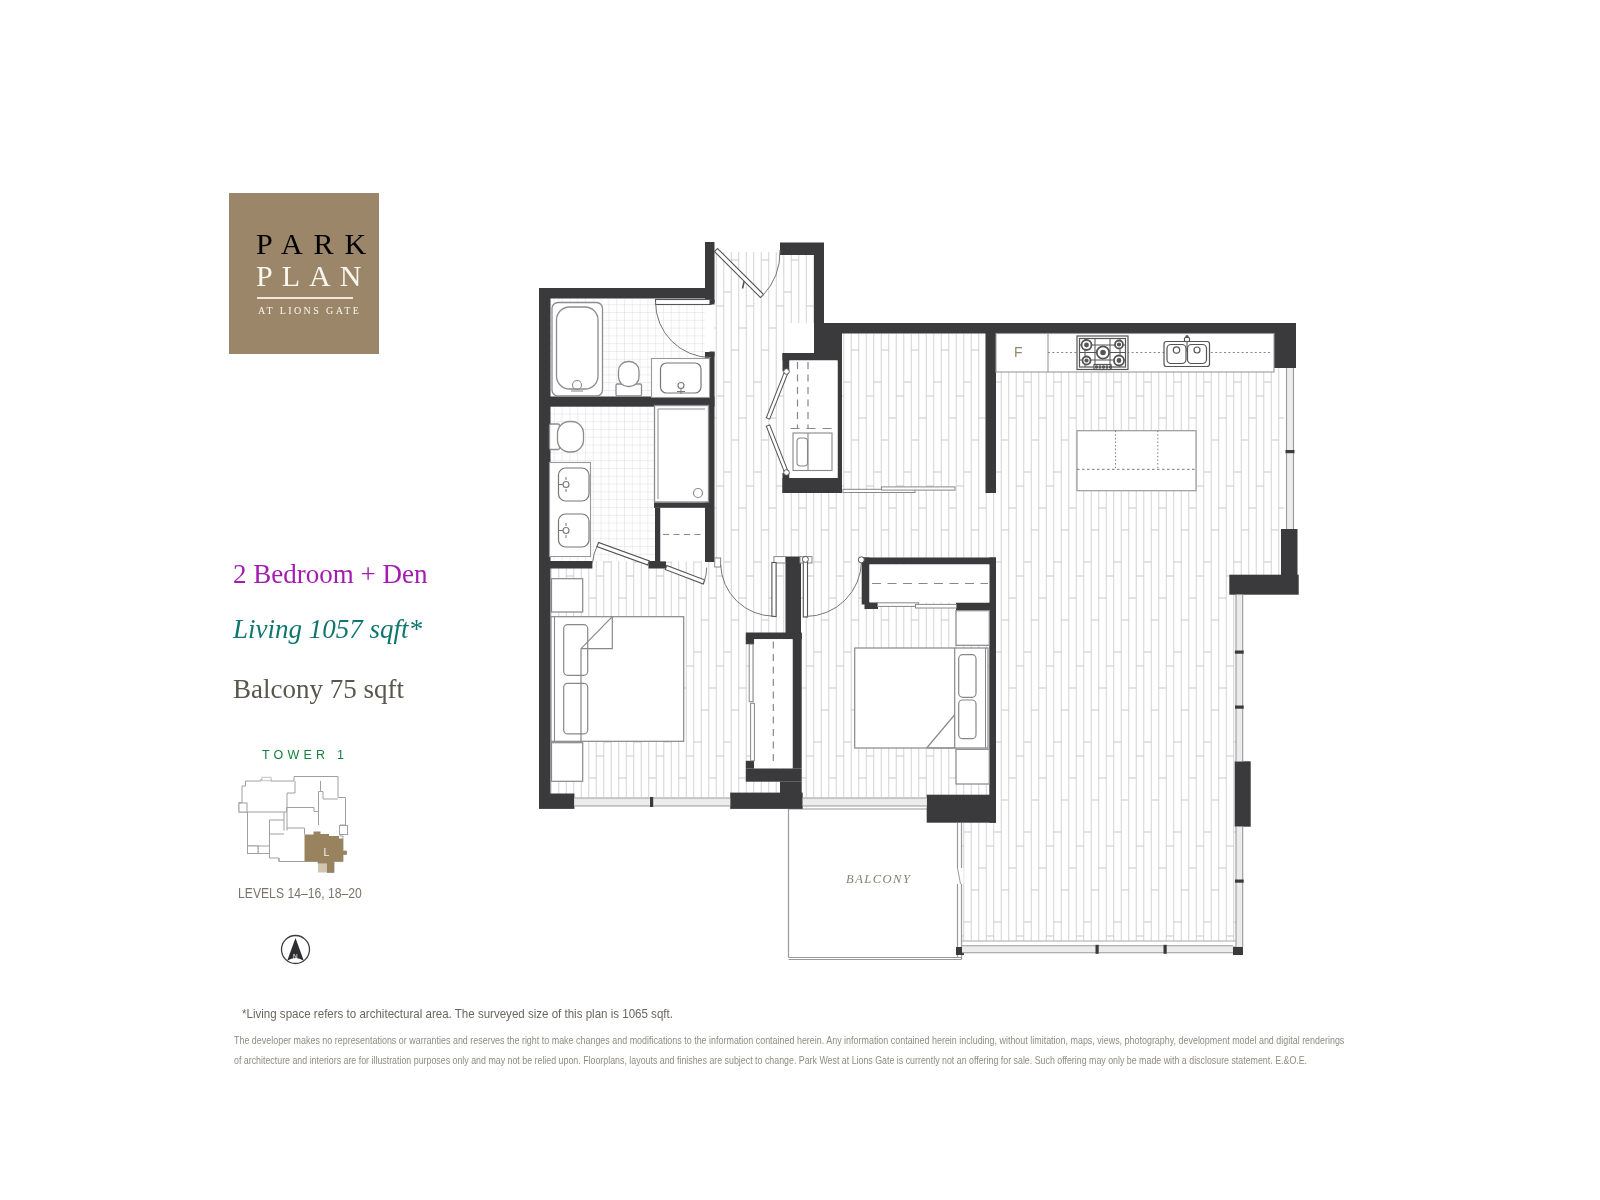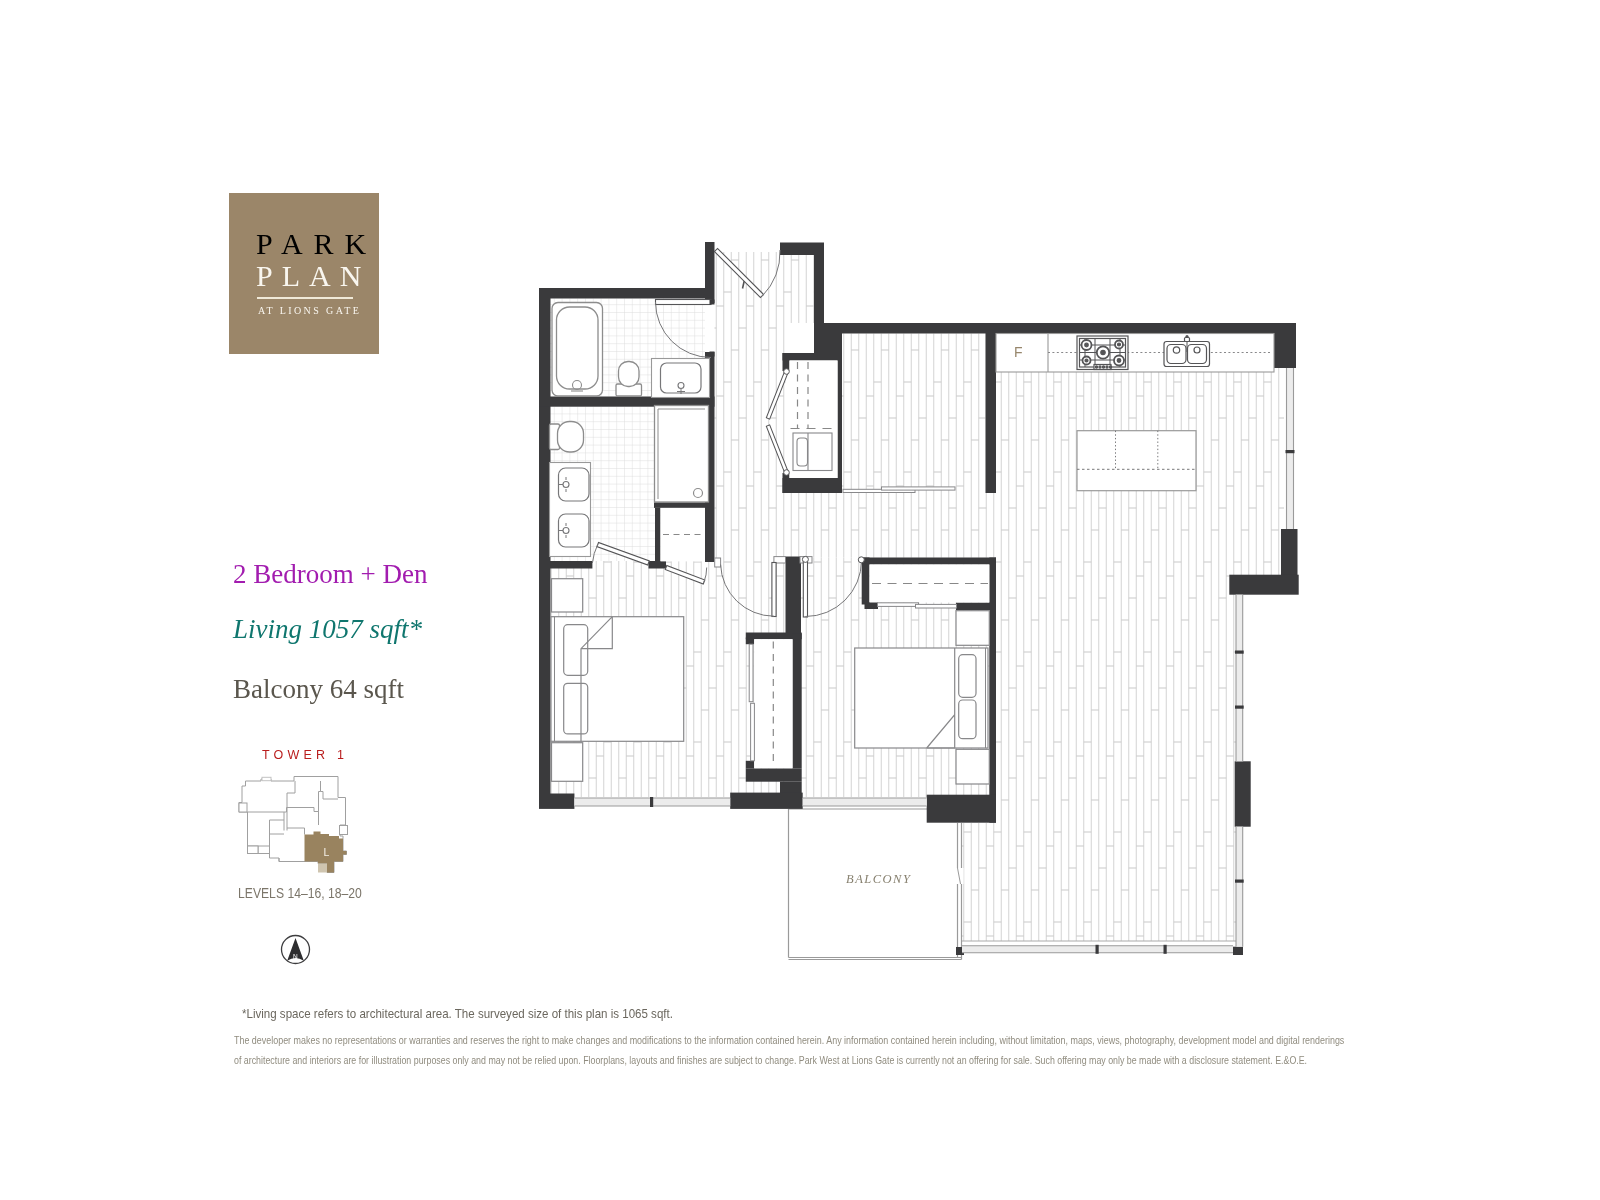--- a/index.html
+++ b/index.html
@@ -403,23 +403,23 @@
 
 <div style="position:absolute;left:257px;top:296.5px;width:96px;height:2px;background:#f0e9d8;"></div>
 
 <div class="t ser" style="left:258px;top:305px;color:#f9f6ef;font-size:10px;letter-spacing:2.4px;">AT LIONS GATE</div>
 
 
 <div class="t ser" style="left:233px;top:559px;color:#a21caf;font-size:27px;">2 Bedroom + Den</div>
 
 <div class="t ser" style="left:233px;top:614px;color:#0f766e;font-size:27px;font-style:italic;">Living 1057 sqft*</div>
 
-<div class="t ser" style="left:233px;top:674px;color:#5a564d;font-size:27px;">Balcony 64 sqft</div>
-
-<div class="t" style="left:262px;top:748px;color:#b91c1c;font-size:12.5px;letter-spacing:4.2px;">TOWER 1</div>
+<div class="t ser" style="left:233px;top:674px;color:#5a564d;font-size:27px;">Balcony 75 sqft</div>
+
+<div class="t" style="left:262px;top:748px;color:#15803d;font-size:12.5px;letter-spacing:4.2px;">TOWER 1</div>
 
 <div class="t" style="left:238px;top:884px;color:#7c766a;font-size:15.5px;transform:scaleX(0.785);transform-origin:0 0;">LEVELS 14–16, 18–20</div>
 
 <div class="t ser" style="left:846px;top:872px;color:#87806f;font-size:12.5px;letter-spacing:1.5px;font-style:italic;">BALCONY</div>
 
 <div class="t" style="left:1014px;top:344px;color:#97866c;font-size:14px;">F</div>
 
 <div class="t" style="left:242px;top:1006px;color:#6b675e;font-size:13.5px;transform:scaleX(0.855);transform-origin:0 0;">*Living space refers to architectural area. The surveyed size of this plan is 1065 sqft.</div>
 
 <div class="t" style="left:234px;top:1034px;color:#908c7f;font-size:10.6px;transform:scaleX(0.843);transform-origin:0 0;">The developer makes no representations or warranties and reserves the right to make changes and modifications to the information contained herein. Any information contained herein including, without limitation, maps, views, photography, development model and digital renderings</div>

